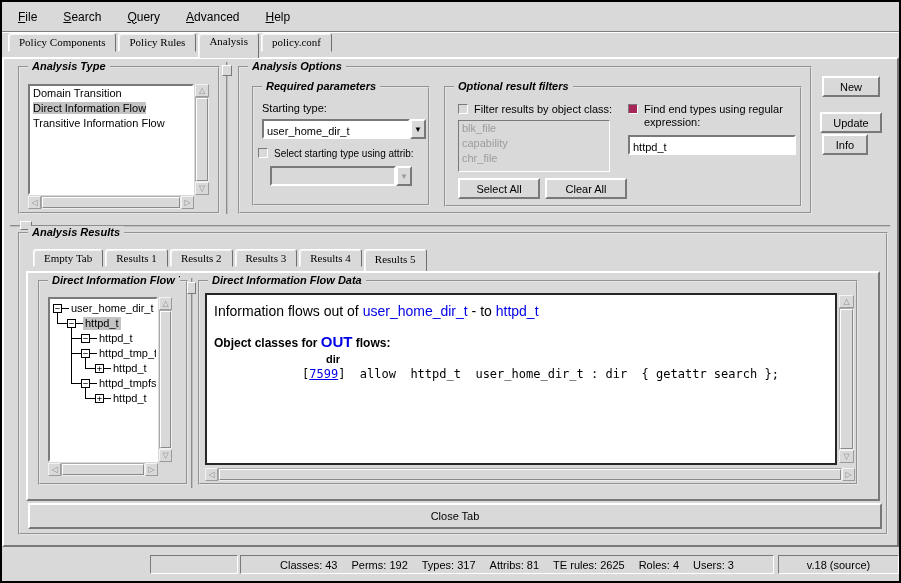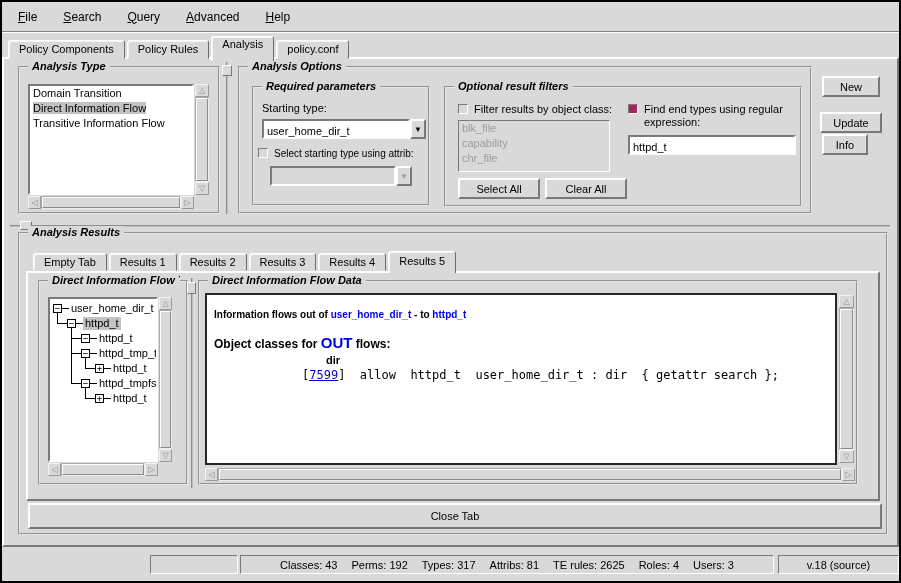--- a/index.html
+++ b/index.html
@@ -16,21 +16,21 @@
   .sunken  { border:2px solid; border-color:#7a7a7a #ffffff #ffffff #7a7a7a; }
   .sunken1 { border:1px solid; border-color:#7a7a7a #ffffff #ffffff #7a7a7a; }
 
   
   .menubar { left:0; top:0; width:897px; height:30px; display:flex; align-items:center;
              padding-left:12px; gap:18px; border-bottom:1px solid #808080; box-shadow:0 1px 0 #fff; }
   .menu-item { display:inline-block; font-size:12px; color:#000; padding:2px 4px; cursor:default; }
   .menu-item::first-letter { text-decoration:underline; }
 
   
-  .tabrow { display:flex; align-items:flex-end; z-index:3; }
+  .tabrow { display:flex; z-index:3;font-family:Liberation Serif, serif; }
   .tab { height:19px; padding:2px 10px 0 10px; font-size:11px; background:var(--window_bg,#d9d9d9);
          border:1px solid; border-color:#fff #6e6e6e transparent #fff; border-radius:3px 3px 0 0;
          box-shadow:inset 1px 1px 0 #f4f4f4; margin-right:2px; white-space:nowrap; }
   .tab.sel { height:25px; padding-top:1px; margin-bottom:-2px; border-bottom:none; z-index:4; position:relative; }
   .tabrow2 .tab { height:18px; }
   .tabrow2 .tab.sel { height:22px; padding-top:3px; }
 
   
   .frame { position:absolute; border:2px groove #e6e6e6; }
   .legend { position:absolute; top:-8px; left:8px; background:var(--window_bg,#d9d9d9); padding:0 4px;
@@ -84,21 +84,21 @@
   
   .tree-canvas { position:relative; width:100%; height:100%; background:#fff; overflow:hidden; }
   .tree-box { position:absolute; width:9px; height:9px; background:#fff; border:1px solid #000;
               font-size:9px; line-height:7px; text-align:center; font-family:"DejaVu Sans Mono",monospace; }
   .tree-hline, .tree-vline { position:absolute; background:#000; }
   .tree-label { position:absolute; font-size:11px; line-height:13px; white-space:nowrap; padding:0 2px; }
   .tree-label.sel { background:var(--selection_gray,#c3c3c3); }
 
   
   .rtext { background:#fff; border:2px solid #262626; overflow:hidden; padding:6px 7px; }
-  .rt-heading { font-size:10px; font-weight:bold; margin-top:8px; }
+  .rt-heading { font-size:14px; font-weight:normal; margin-top:2px; }
   .rt-heading .blue, .rt-sub .blue, .rule-link { color:var(--accent_blue,#0000e6); }
   .rt-sub { font-size:12px; font-weight:bold; margin-top:14px; }
   .rt-sub .kw { font-size:15px; }
   .rt-dir { font-size:11px; font-weight:bold; margin:3px 0 0 112px; }
   .rt-rule { font-family:"DejaVu Sans Mono",monospace; font-size:12px; margin:2px 0 0 88px; white-space:pre; }
   .rule-link { text-decoration:underline; }
 
   
   .status-box { position:absolute; top:553px; height:19px; border:1px solid; border-color:#7a7a7a #fff #fff #7a7a7a;
                 display:flex; align-items:center; justify-content:center; font-size:11px; gap:14px; white-space:nowrap; }

